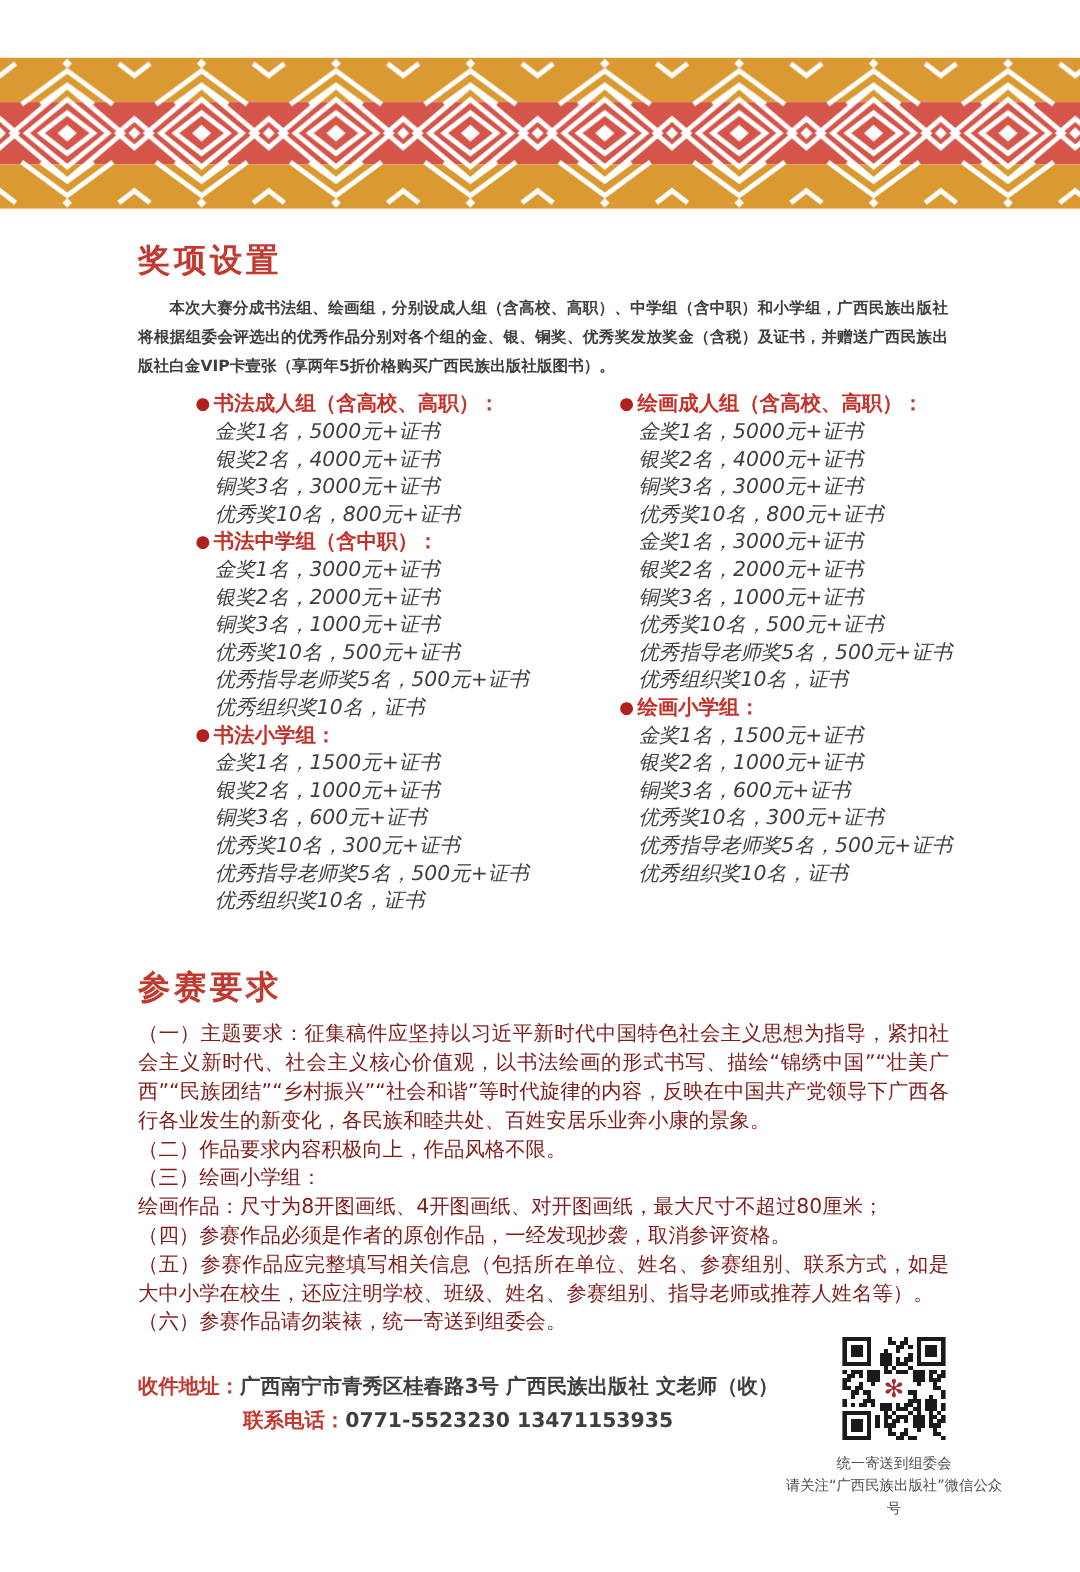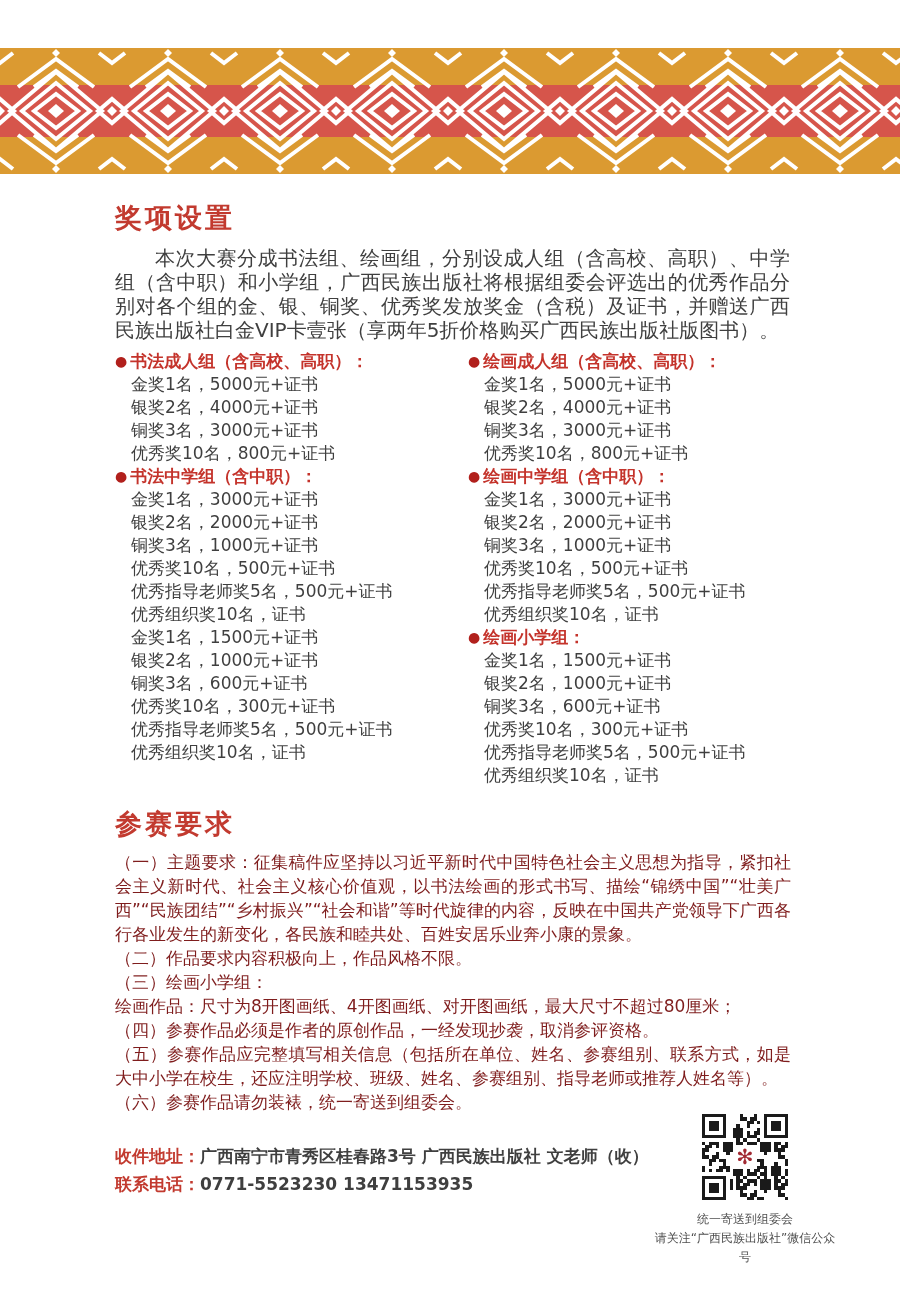--- a/index.html
+++ b/index.html
@@ -1,30 +1,30 @@
 <!DOCTYPE html>
 <html><head>
 <meta charset="utf-8">
 <style>
   html,body{margin:0;padding:0;background:#ffffff;}
   .page{position:relative;width:900px;height:1310px;background:#ffffff;overflow:hidden;
         font-family:"DejaVu Sans","Liberation Sans",sans-serif;color:#3f3f3f;border-radius:19px;}
   .band{position:absolute;top:48px;left:0;width:900px;height:126px;display:block;}
   h1.sec-title{margin:0;font-size:27px;line-height:32px;font-weight:bold;color:#c23a2f;letter-spacing:3px;}
   .awards{position:absolute;left:115px;top:202px;width:675px;}
-  .intro{margin:12px 0 0 0;font-size:20px;line-height:24px;text-indent:2em;text-align:justify;color:#3f3f3f;}
-  .award-grid{display:grid;grid-template-columns:353px 1fr;margin-top:8px;}
+  .intro{margin:12px 0 0 0;font-size:13px;line-height:24px;text-indent:2em;text-align:justify;color:#3f3f3f;font-weight:bold;}
+  .award-grid{display:grid;grid-template-columns:353px 1fr;margin-top:8px;margin-left:48px;}
   .award-col{display:block;}
   .group-header{font-size:17px;line-height:23px;font-weight:bold;color:#c4332b;white-space:nowrap;}
   .bullet{color:#b1201c;font-size:14px;margin-right:3px;vertical-align:1px;}
-  .award-item{font-size:17px;line-height:23px;padding-left:16px;color:#3f3f3f;white-space:nowrap;}
+  .award-item{font-size:17px;line-height:23px;padding-left:16px;color:#3f3f3f;white-space:nowrap;font-style:italic;}
   .requirements{position:absolute;left:115px;top:808px;width:676px;}
   .req-list{margin-top:10px;}
   .req-item{margin:0;font-size:17px;line-height:24px;text-align:justify;color:#7f1d1d;}
-  .contact{position:absolute;left:115px;top:1142px;font-size:17px;line-height:28px;}
+  .contact{position:absolute;left:115px;top:1142px;font-size:17px;line-height:28px;text-align:center;}
   .contact .label{color:#c23a2f;font-weight:bold;}
   .contact .value{color:#3f3f3f;font-weight:bold;}
   .qr-block{position:absolute;left:649px;top:1114px;width:192px;text-align:center;}
   .qr{width:86px;height:86px;display:inline-block;}
   .qr-caption{font-size:12px;line-height:19px;color:#4f4f4f;}
   .qr-caption.first{margin-top:6px;}
 </style>
 </head>
 <body>
 
@@ -73,34 +73,34 @@
           <div class="award-item">银奖2名，4000元+证书</div>
           <div class="award-item">铜奖3名，3000元+证书</div>
           <div class="award-item">优秀奖10名，800元+证书</div>
           <div class="group-header"><span class="bullet">●</span><span>书法中学组（含中职）：</span></div>
           <div class="award-item">金奖1名，3000元+证书</div>
           <div class="award-item">银奖2名，2000元+证书</div>
           <div class="award-item">铜奖3名，1000元+证书</div>
           <div class="award-item">优秀奖10名，500元+证书</div>
           <div class="award-item">优秀指导老师奖5名，500元+证书</div>
           <div class="award-item">优秀组织奖10名，证书</div>
+          <div class="group-header"><span class="bullet">●</span><span>书法小学组：</span></div>
           <div class="award-item">金奖1名，1500元+证书</div>
           <div class="award-item">银奖2名，1000元+证书</div>
           <div class="award-item">铜奖3名，600元+证书</div>
           <div class="award-item">优秀奖10名，300元+证书</div>
           <div class="award-item">优秀指导老师奖5名，500元+证书</div>
           <div class="award-item">优秀组织奖10名，证书</div>
         </div>
         <div class="award-col">
           <div class="group-header"><span class="bullet">●</span><span>绘画成人组（含高校、高职）：</span></div>
           <div class="award-item">金奖1名，5000元+证书</div>
           <div class="award-item">银奖2名，4000元+证书</div>
           <div class="award-item">铜奖3名，3000元+证书</div>
           <div class="award-item">优秀奖10名，800元+证书</div>
-          <div class="group-header"><span class="bullet">●</span><span>绘画中学组（含中职）：</span></div>
           <div class="award-item">金奖1名，3000元+证书</div>
           <div class="award-item">银奖2名，2000元+证书</div>
           <div class="award-item">铜奖3名，1000元+证书</div>
           <div class="award-item">优秀奖10名，500元+证书</div>
           <div class="award-item">优秀指导老师奖5名，500元+证书</div>
           <div class="award-item">优秀组织奖10名，证书</div>
           <div class="group-header"><span class="bullet">●</span><span>绘画小学组：</span></div>
           <div class="award-item">金奖1名，1500元+证书</div>
           <div class="award-item">银奖2名，1000元+证书</div>
           <div class="award-item">铜奖3名，600元+证书</div>

